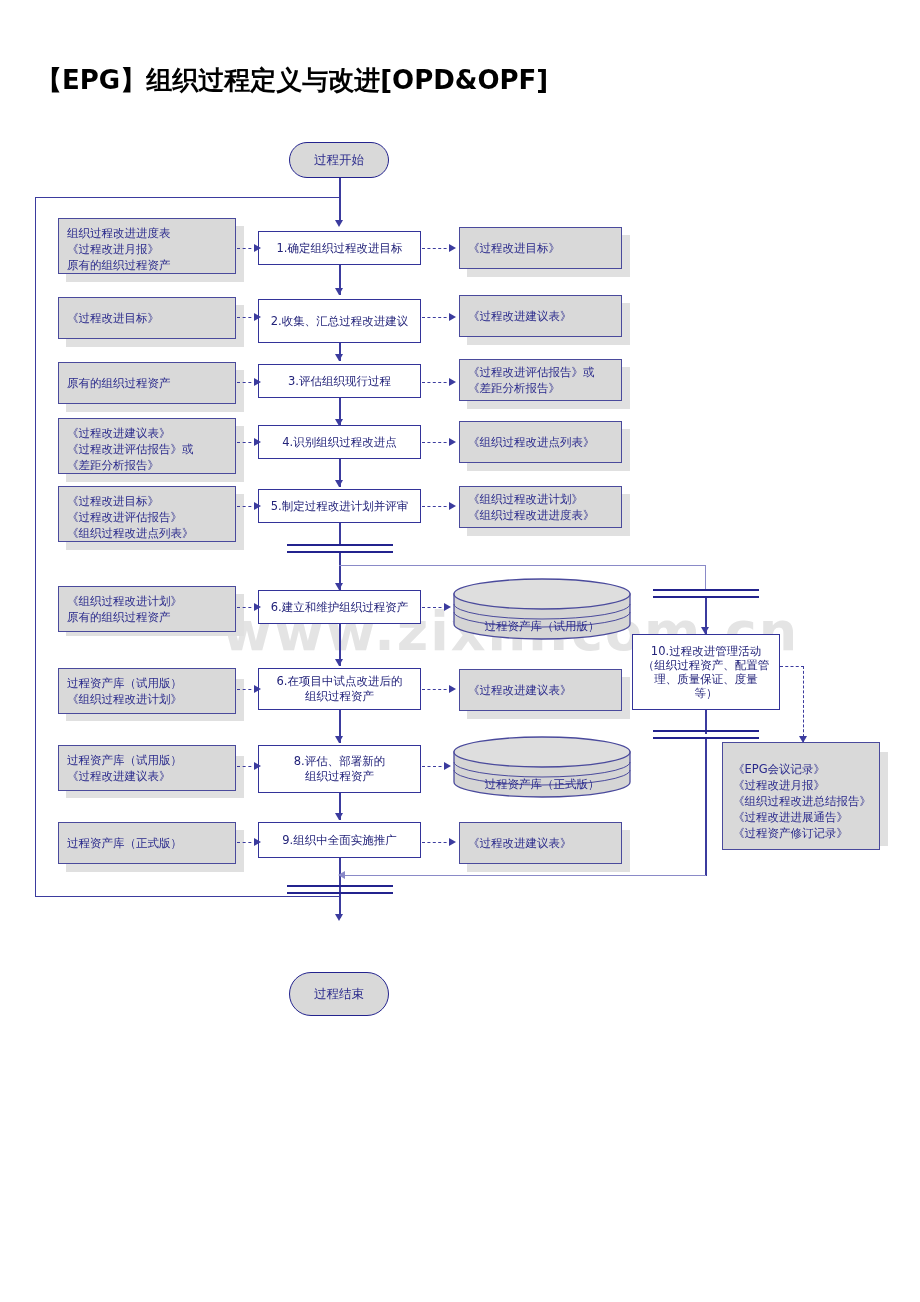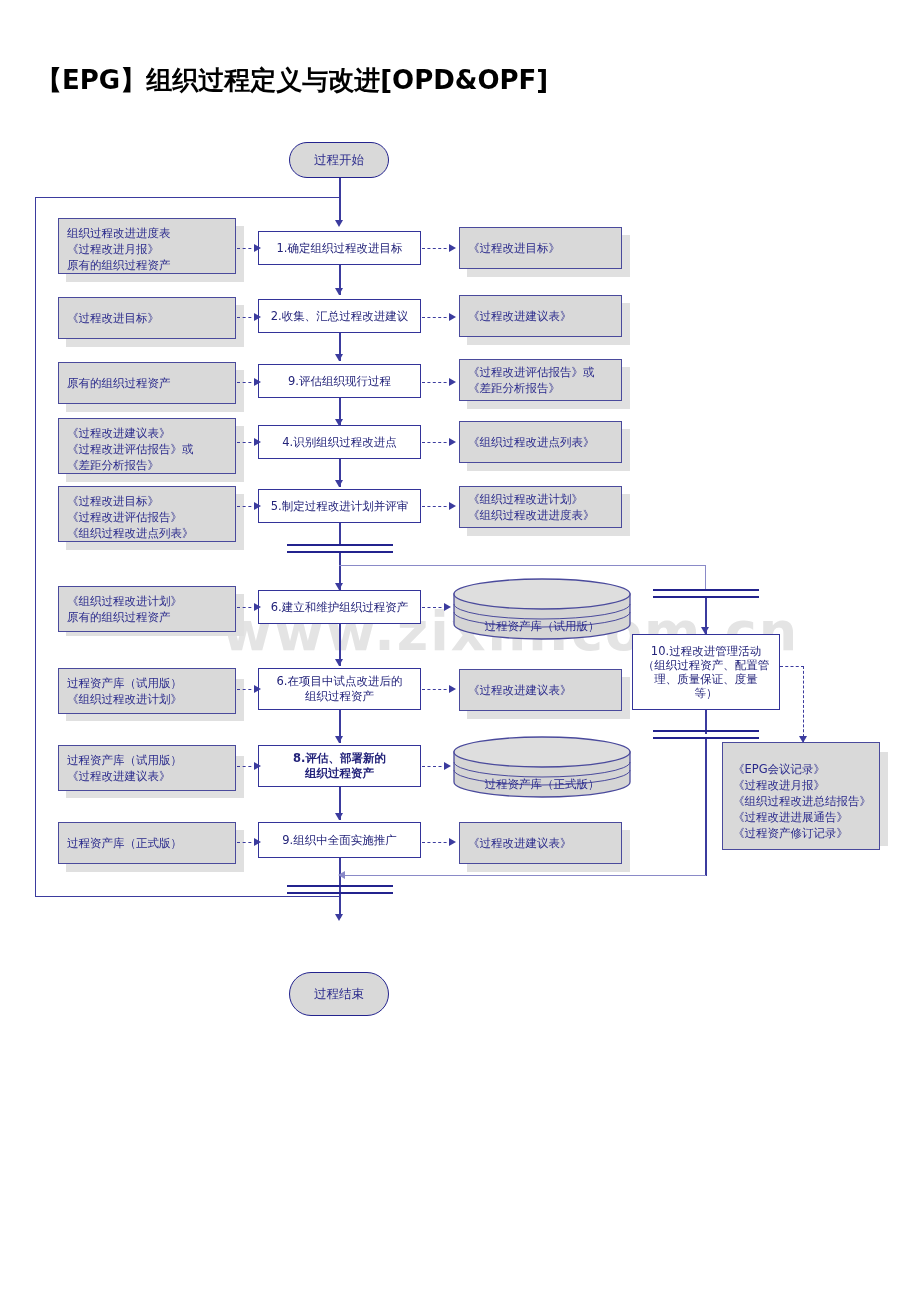--- a/index.html
+++ b/index.html
@@ -128,21 +128,21 @@
 
   <div class="shadow" style="left:66px;top:305px;width:178px;height:42px;"></div>
   <div class="node doc-box center" style="left:58px;top:297px;width:178px;height:42px;">
     <div>
         <span class="ln">《过程改进目标》</span>
       </div>
   </div>
   <div class="dash-h" style="left:237px;top:317px;width:20px;"></div>
   <div class="ar ar-r" style="left:254px;top:313px;"></div>
 
-  <div class="node proc-box" style="left:258px;top:299px;width:163px;height:34px;">
+  <div class="node proc-box" style="left:258px;top:299px;width:163px;height:44px;">
     <div>
         <span class="ln">2.收集、汇总过程改进建议</span>
       </div>
   </div>
 
   <div class="dash-h" style="left:422px;top:317px;width:30px;"></div>
   <div class="ar ar-r" style="left:449px;top:313px;"></div>
   <div class="shadow" style="left:467px;top:303px;width:163px;height:42px;"></div>
   <div class="node doc-box center" style="left:459px;top:295px;width:163px;height:42px;">
     <div>
@@ -157,21 +157,21 @@
   <div class="node doc-box center" style="left:58px;top:362px;width:178px;height:42px;">
     <div>
         <span class="ln">原有的组织过程资产</span>
       </div>
   </div>
   <div class="dash-h" style="left:237px;top:382px;width:20px;"></div>
   <div class="ar ar-r" style="left:254px;top:378px;"></div>
 
   <div class="node proc-box" style="left:258px;top:364px;width:163px;height:34px;">
     <div>
-        <span class="ln">9.评估组织现行过程</span>
+        <span class="ln">3.评估组织现行过程</span>
       </div>
   </div>
 
   <div class="dash-h" style="left:422px;top:382px;width:30px;"></div>
   <div class="ar ar-r" style="left:449px;top:378px;"></div>
   <div class="shadow" style="left:467px;top:367px;width:163px;height:42px;"></div>
   <div class="node doc-box center" style="left:459px;top:359px;width:163px;height:42px;">
     <div>
       <span class="ln">《过程改进评估报告》或</span>
       <span class="ln">《差距分析报告》</span>
@@ -314,21 +314,21 @@
   <div class="shadow" style="left:66px;top:756px;width:178px;height:42px;"></div>
   <div class="node doc-box" style="left:58px;top:745px;width:178px;height:46px;">
     <div>
       <span class="ln">过程资产库（试用版）</span>
       <span class="ln">《过程改进建议表》</span>
     </div>
   </div>
   <div class="dash-h" style="left:237px;top:766px;width:20px;"></div>
   <div class="ar ar-r" style="left:254px;top:762px;"></div>
 
-  <div class="node proc-box" style="left:258px;top:745px;width:163px;height:42px;font-weight:bold;">
+  <div class="node proc-box" style="left:258px;top:745px;width:163px;height:48px;">
     <div>
       <span class="ln">8.评估、部署新的</span>
       <span class="ln">组织过程资产</span>
     </div>
   </div>
 
   <div class="dash-h" style="left:422px;top:766px;width:25px;"></div>
   <div class="ar ar-r" style="left:444px;top:762px;"></div>
 
   <div class="db" style="left:452px;top:736px;width:180px;height:62px;">

